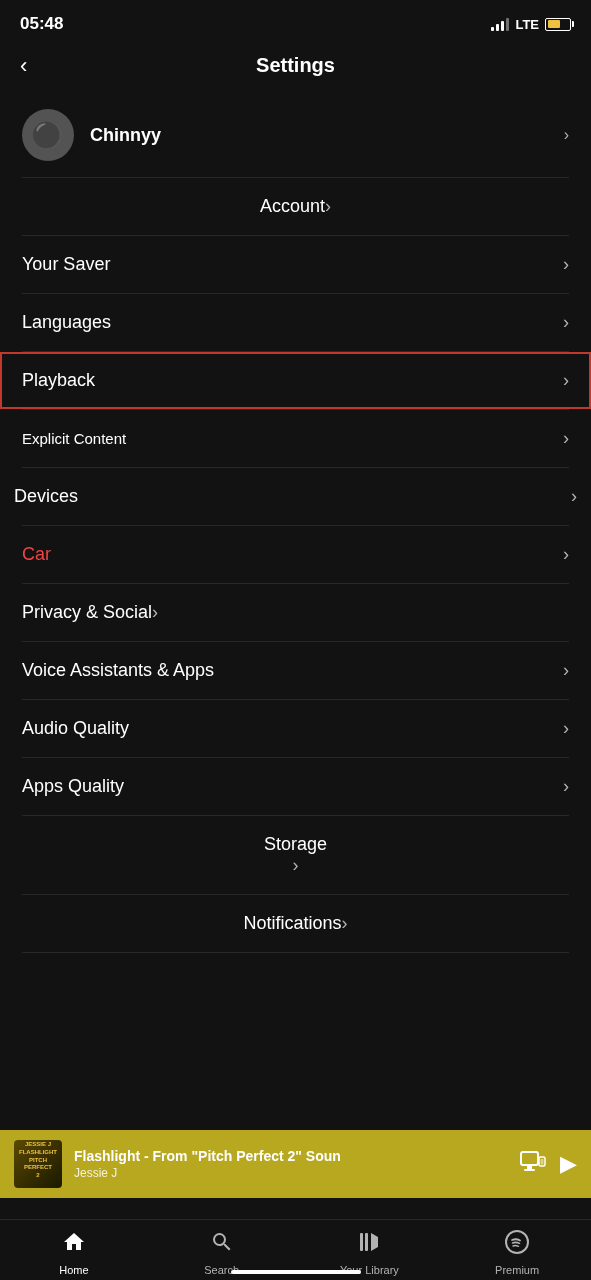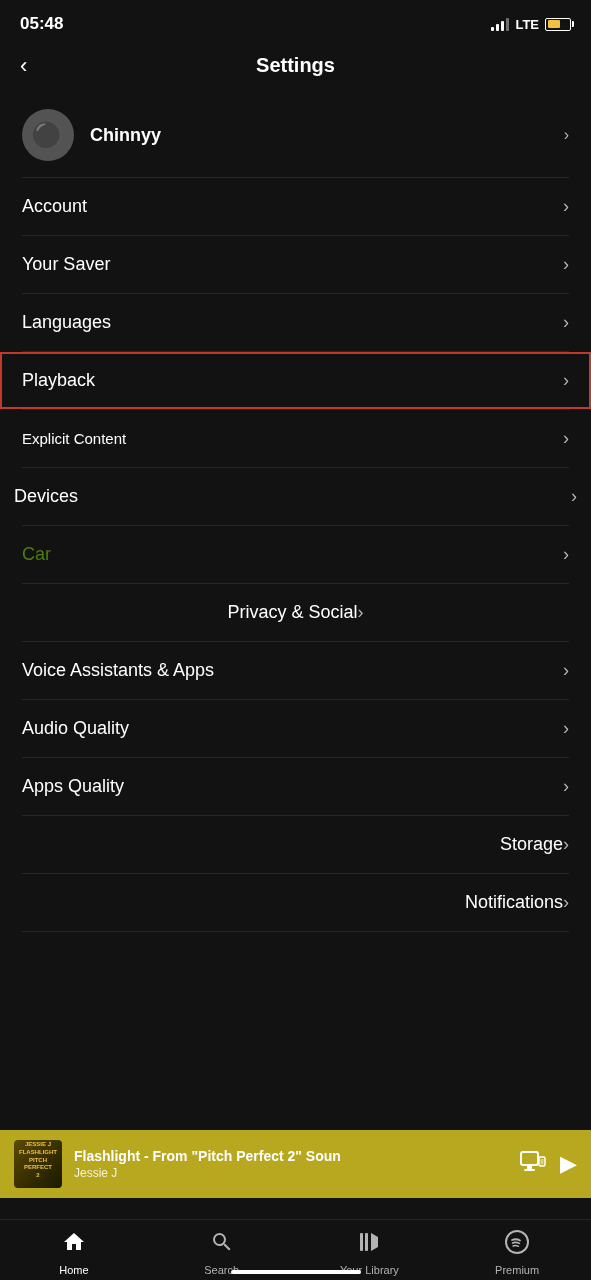--- a/index.html
+++ b/index.html
@@ -310,21 +310,21 @@
     </div>
     <div class="profile-info">
       <div class="profile-name">Chinnyy</div>
     </div>
     <span class="chevron">›</span>
   </div>
 
   <div class="divider"></div>
 
   <div id="settings-list">
-      <div style="display: flex; align-items: center; justify-content: space-between; padding: 18px 22px; cursor: pointer;">
+      <div style="display: flex; align-items: center; justify-content: center; padding: 18px 22px; cursor: pointer;">
         <span style="font-size: 18px; color: rgb(255, 255, 255); font-weight: 400;">Account</span>
         <span style="font-size: 18px; color: rgb(179, 179, 179);">›</span>
       </div>
       <div style="height: 1px; background: rgb(40, 40, 40); margin: 0px 22px;"></div>
       <div style="display: flex; align-items: center; justify-content: space-between; padding: 18px 22px; cursor: pointer;">
         <span style="font-size: 18px; color: rgb(255, 255, 255); font-weight: 400;">Your Saver</span>
         <span style="font-size: 18px; color: rgb(179, 179, 179);">›</span>
       </div>
       <div style="height: 1px; background: rgb(40, 40, 40); margin: 0px 22px;"></div>
       <div style="display: flex; align-items: center; justify-content: space-between; padding: 18px 22px; cursor: pointer;">
@@ -341,50 +341,50 @@
         <span style="font-size: 15px; color: rgb(255, 255, 255); font-weight: 400;">Explicit Content</span>
         <span style="font-size: 18px; color: rgb(179, 179, 179);">›</span>
       </div>
       <div style="height: 1px; background: rgb(40, 40, 40); margin: 0px 22px;"></div>
       <div style="display: flex; align-items: center; justify-content: space-between; padding: 18px 14px; cursor: pointer;">
         <span style="font-size: 18px; color: rgb(255, 255, 255); font-weight: 400;">Devices</span>
         <span style="font-size: 18px; color: rgb(179, 179, 179);">›</span>
       </div>
       <div style="height: 1px; background: rgb(40, 40, 40); margin: 0px 22px;"></div>
       <div style="display: flex; align-items: center; justify-content: space-between; padding: 18px 22px; cursor: pointer;">
-        <span style="font-size: 18px; color: #4d7c0f; font-weight: 400;">Car</span>
+        <span style="font-size: 18px; color: #ef4444; font-weight: 400;">Car</span>
+        <span style="font-size: 18px; color: rgb(179, 179, 179);">›</span>
+      </div>
+      <div style="height: 1px; background: rgb(40, 40, 40); margin: 0px 22px;"></div>
+      <div style="display: flex; align-items: center; justify-content: flex-start; padding: 18px 22px; cursor: pointer;">
+        <span style="font-size: 18px; color: rgb(255, 255, 255); font-weight: 400;">Privacy &amp; Social</span>
+        <span style="font-size: 18px; color: rgb(179, 179, 179);">›</span>
+      </div>
+      <div style="height: 1px; background: rgb(40, 40, 40); margin: 0px 22px;"></div>
+      <div style="display: flex; align-items: center; justify-content: space-between; padding: 18px 22px; cursor: pointer;">
+        <span style="font-size: 18px; color: rgb(255, 255, 255); font-weight: 400;">Voice Assistants &amp; Apps</span>
+        <span style="font-size: 18px; color: rgb(179, 179, 179);">›</span>
+      </div>
+      <div style="height: 1px; background: rgb(40, 40, 40); margin: 0px 22px;"></div>
+      <div style="display: flex; align-items: center; justify-content: space-between; padding: 18px 22px; cursor: pointer;">
+        <span style="font-size: 18px; color: rgb(255, 255, 255); font-weight: 400;">Audio Quality</span>
+        <span style="font-size: 18px; color: rgb(179, 179, 179);">›</span>
+      </div>
+      <div style="height: 1px; background: rgb(40, 40, 40); margin: 0px 22px;"></div>
+      <div style="display: flex; align-items: center; justify-content: space-between; padding: 18px 22px; cursor: pointer;">
+        <span style="font-size: 18px; color: rgb(255, 255, 255); font-weight: 400;">Apps Quality</span>
+        <span style="font-size: 18px; color: rgb(179, 179, 179);">›</span>
+      </div>
+      <div style="height: 1px; background: rgb(40, 40, 40); margin: 0px 22px;"></div>
+      <div style="display: flex; align-items: center; justify-content: flex-start; padding: 18px 22px; cursor: pointer; flex-direction: column;">
+        <span style="font-size: 18px; color: rgb(255, 255, 255); font-weight: 400;">Storage</span>
         <span style="font-size: 18px; color: rgb(179, 179, 179);">›</span>
       </div>
       <div style="height: 1px; background: rgb(40, 40, 40); margin: 0px 22px;"></div>
       <div style="display: flex; align-items: center; justify-content: center; padding: 18px 22px; cursor: pointer;">
-        <span style="font-size: 18px; color: rgb(255, 255, 255); font-weight: 400;">Privacy &amp; Social</span>
-        <span style="font-size: 18px; color: rgb(179, 179, 179);">›</span>
-      </div>
-      <div style="height: 1px; background: rgb(40, 40, 40); margin: 0px 22px;"></div>
-      <div style="display: flex; align-items: center; justify-content: space-between; padding: 18px 22px; cursor: pointer;">
-        <span style="font-size: 18px; color: rgb(255, 255, 255); font-weight: 400;">Voice Assistants &amp; Apps</span>
-        <span style="font-size: 18px; color: rgb(179, 179, 179);">›</span>
-      </div>
-      <div style="height: 1px; background: rgb(40, 40, 40); margin: 0px 22px;"></div>
-      <div style="display: flex; align-items: center; justify-content: space-between; padding: 18px 22px; cursor: pointer;">
-        <span style="font-size: 18px; color: rgb(255, 255, 255); font-weight: 400;">Audio Quality</span>
-        <span style="font-size: 18px; color: rgb(179, 179, 179);">›</span>
-      </div>
-      <div style="height: 1px; background: rgb(40, 40, 40); margin: 0px 22px;"></div>
-      <div style="display: flex; align-items: center; justify-content: space-between; padding: 18px 22px; cursor: pointer;">
-        <span style="font-size: 18px; color: rgb(255, 255, 255); font-weight: 400;">Apps Quality</span>
-        <span style="font-size: 18px; color: rgb(179, 179, 179);">›</span>
-      </div>
-      <div style="height: 1px; background: rgb(40, 40, 40); margin: 0px 22px;"></div>
-      <div style="display: flex; align-items: center; justify-content: flex-end; padding: 18px 22px; cursor: pointer;">
-        <span style="font-size: 18px; color: rgb(255, 255, 255); font-weight: 400;">Storage</span>
-        <span style="font-size: 18px; color: rgb(179, 179, 179);">›</span>
-      </div>
-      <div style="height: 1px; background: rgb(40, 40, 40); margin: 0px 22px;"></div>
-      <div style="display: flex; align-items: center; justify-content: flex-end; padding: 18px 22px; cursor: pointer;">
         <span style="font-size: 18px; color: rgb(255, 255, 255); font-weight: 400;">Notifications</span>
         <span style="font-size: 18px; color: rgb(179, 179, 179);">›</span>
       </div>
       <div style="height: 1px; background: rgb(40, 40, 40); margin: 0px 22px;"></div>
     </div>
 
 </div>
 
 <div class="now-playing">
   <div class="np-album">

